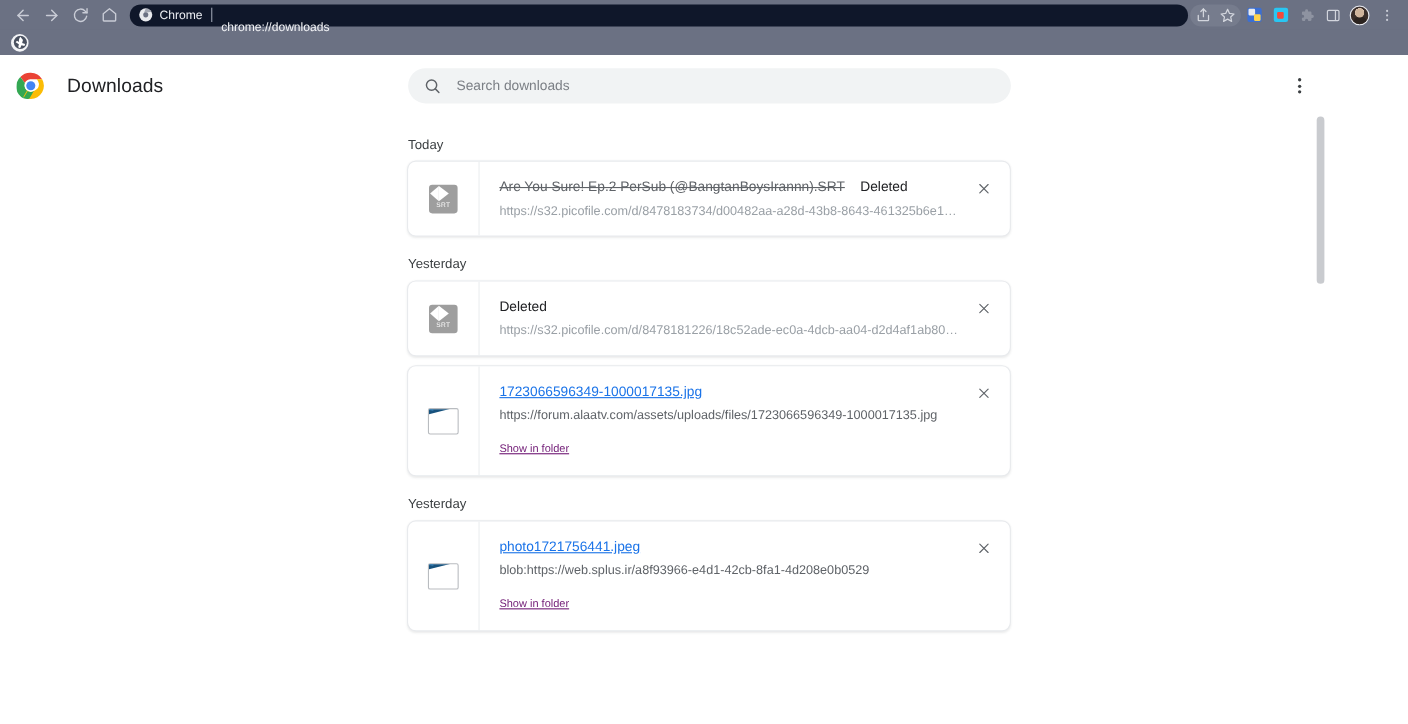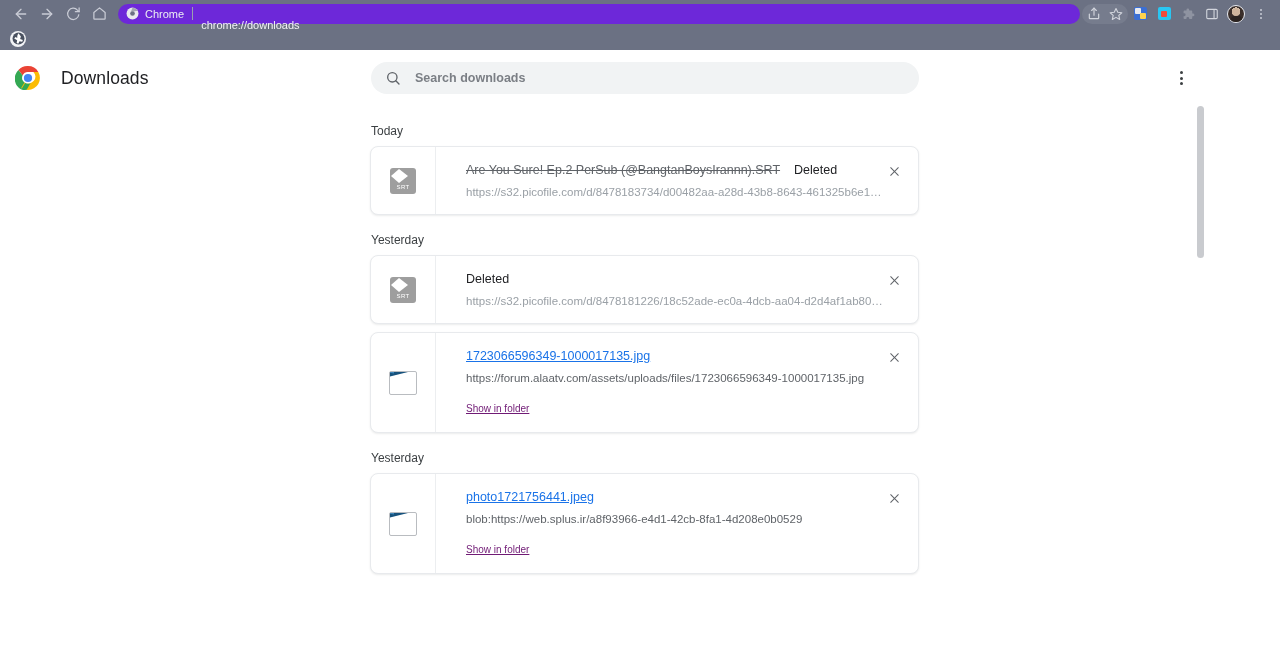--- a/index.html
+++ b/index.html
@@ -29,21 +29,21 @@
     display: flex; align-items: center; justify-content: center;
     flex: 0 0 auto;
     color: #c9ccd6;
   }
   .nav-btn svg { display: block; }
 
   #omnibox {
     flex: 1 1 auto;
     height: 20px;
     margin: 0 8px 0 6px;
-    background: #6d28d9;
+    background: #0f172a;
     border-radius: 11px;
     display: flex;
     align-items: center;
     padding: 0 8px;
     min-width: 0;
   }
   #omnibox-chrome-icon {
     width: 13px; height: 13px;
     flex: 0 0 auto;
     margin-right: 6px;
@@ -173,21 +173,20 @@
   #search-icon { width: 16px; height: 16px; flex: 0 0 auto; color: #5f6368; }
   #search-input {
     border: 0;
     outline: none;
     background: transparent;
     margin-left: 14px;
     font-size: 12.5px;
     color: #3c4043;
     font-family: "Liberation Sans", sans-serif;
     width: 100%;
-    font-weight: bold;
   }
   #search-input::placeholder { color: #7b7f85; }
 
   #more-menu-btn {
     position: absolute;
     right: 10px;
     top: 50%;
     transform: translateY(-50%);
     width: 28px; height: 28px;
     display: flex; flex-direction: column;
@@ -222,21 +221,20 @@
   .download-card {
     width: 549px;
     background: #ffffff;
     border: 1px solid #e8eaed;
     border-radius: 8px;
     box-shadow: 0 1px 2px rgba(60,64,67,.10);
     display: flex;
     align-items: stretch;
     overflow: hidden;
     margin-bottom: 8px;
-    gap: 12px;
   }
 
   .card-icon-col {
     width: 65px;
     flex: 0 0 auto;
     border-right: 1px solid #eceef0;
     display: flex;
     align-items: center;
     justify-content: center;
   }

